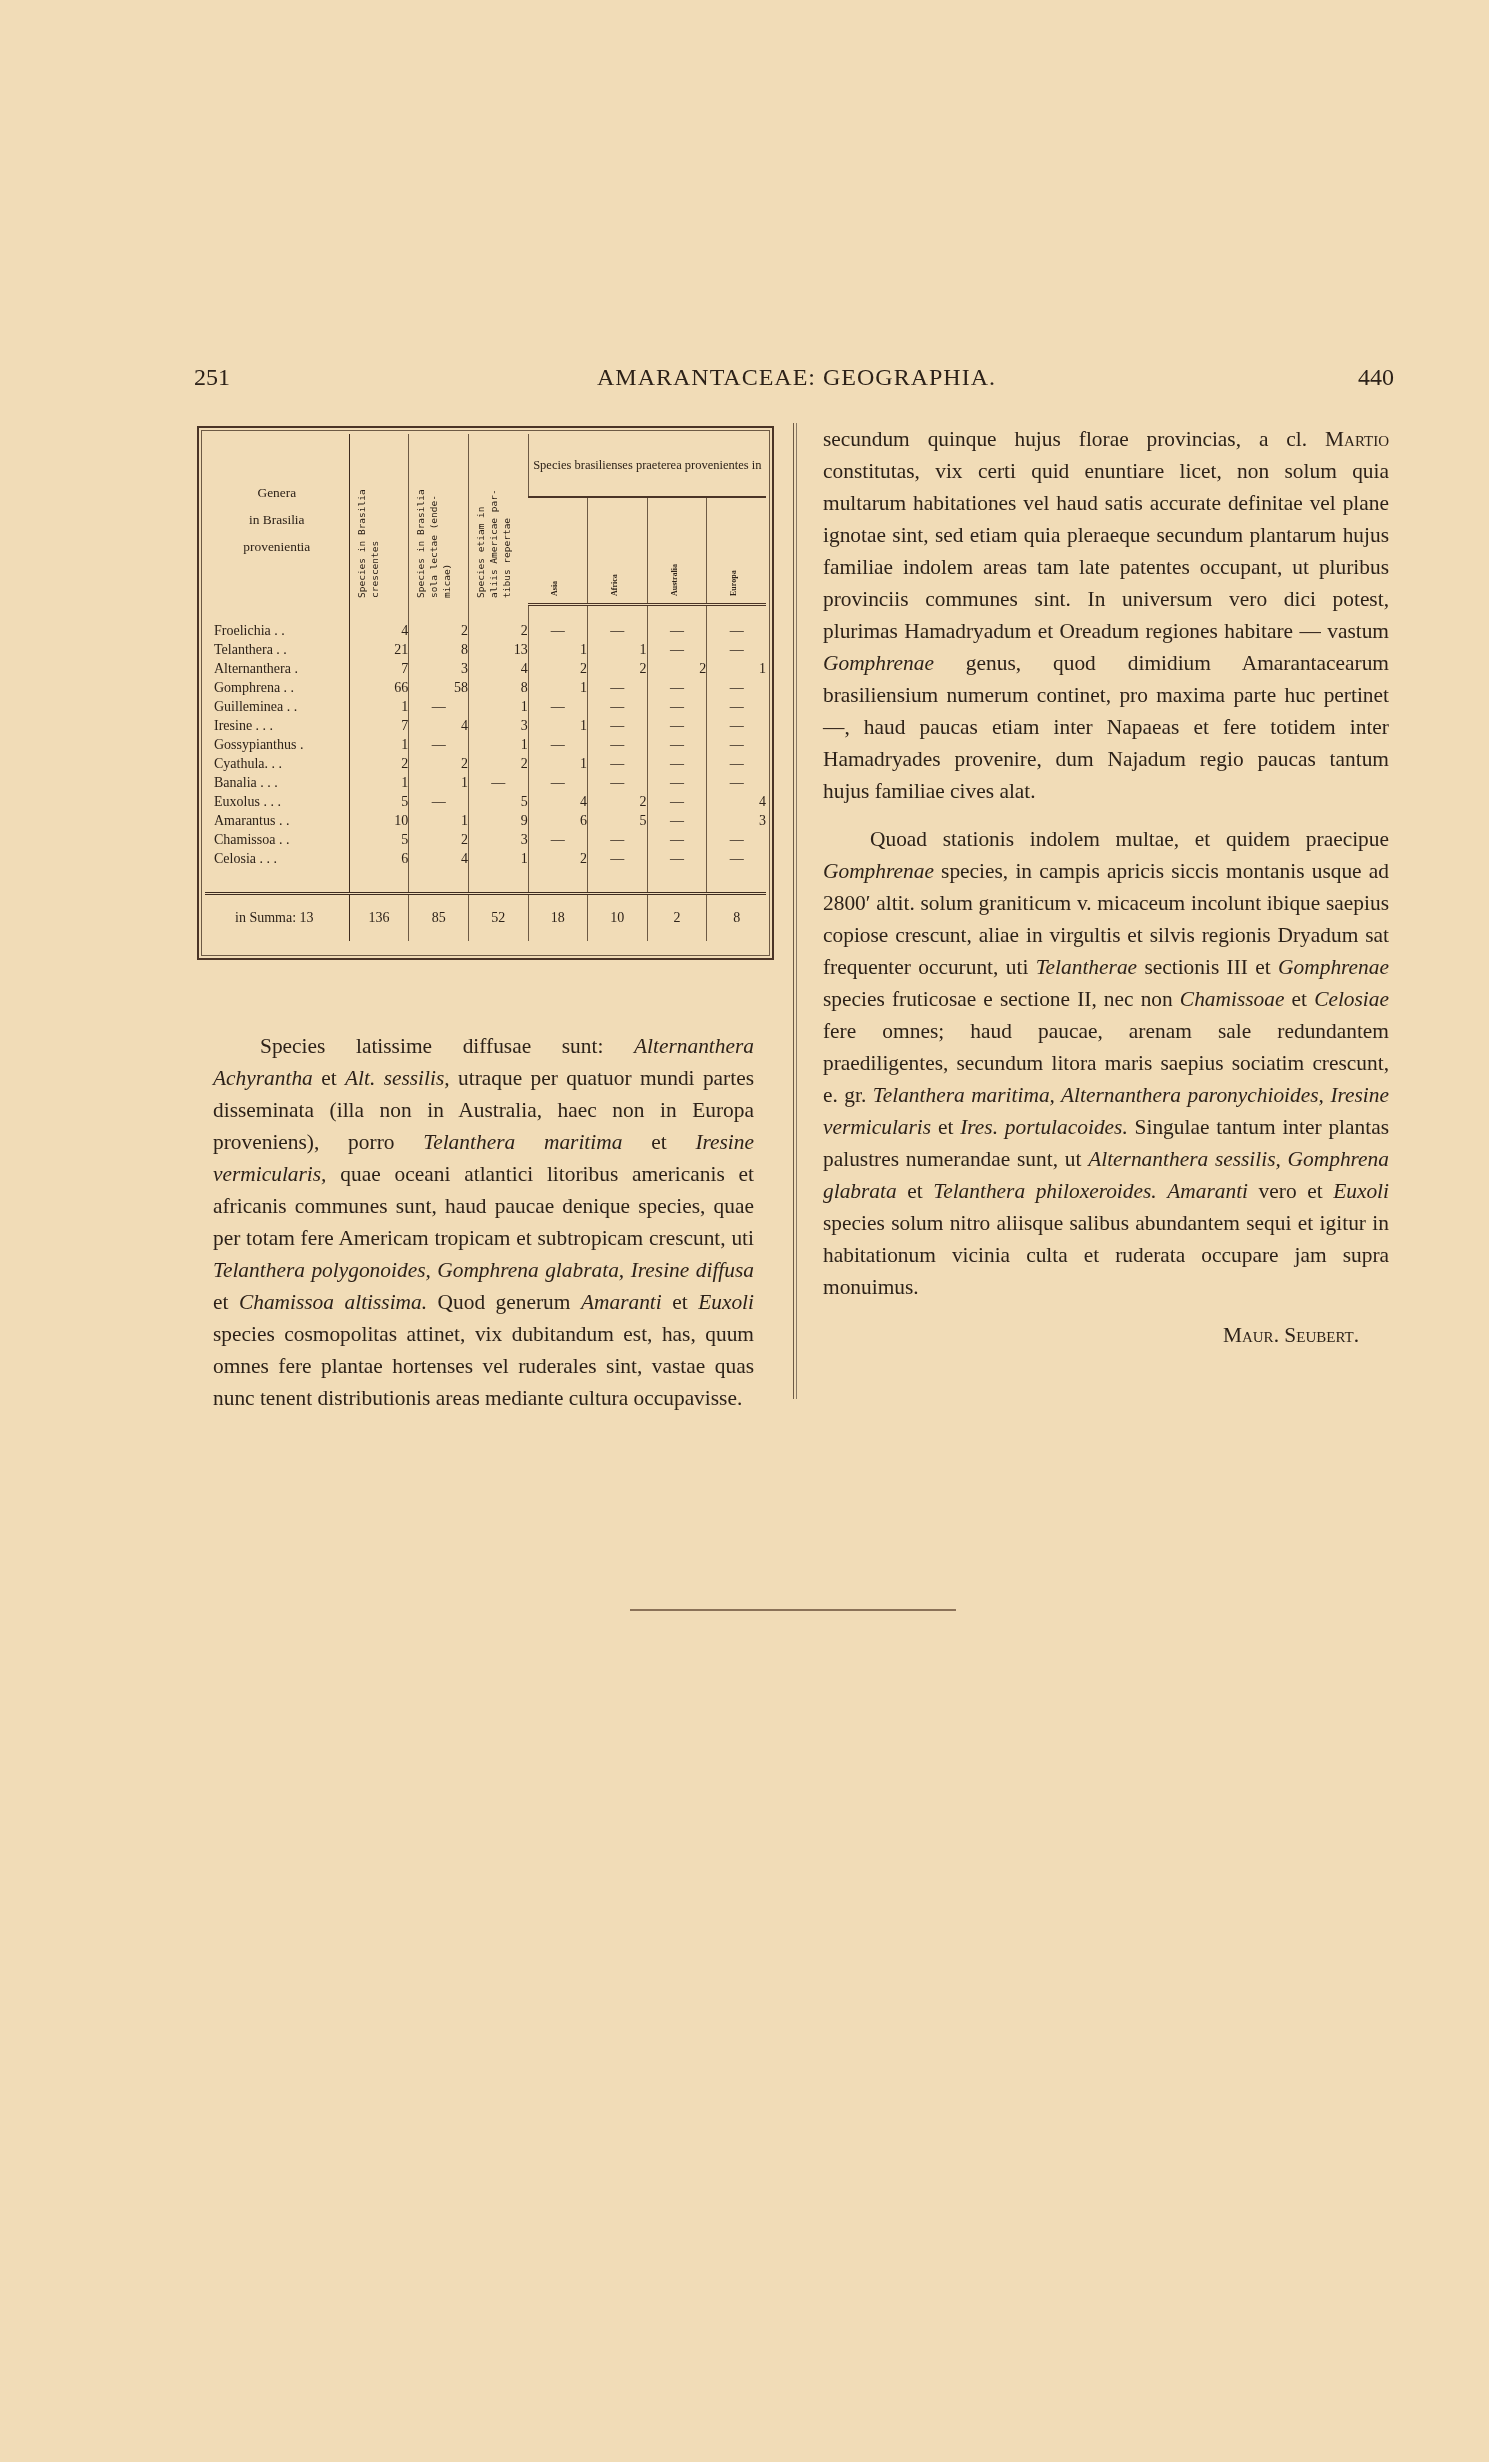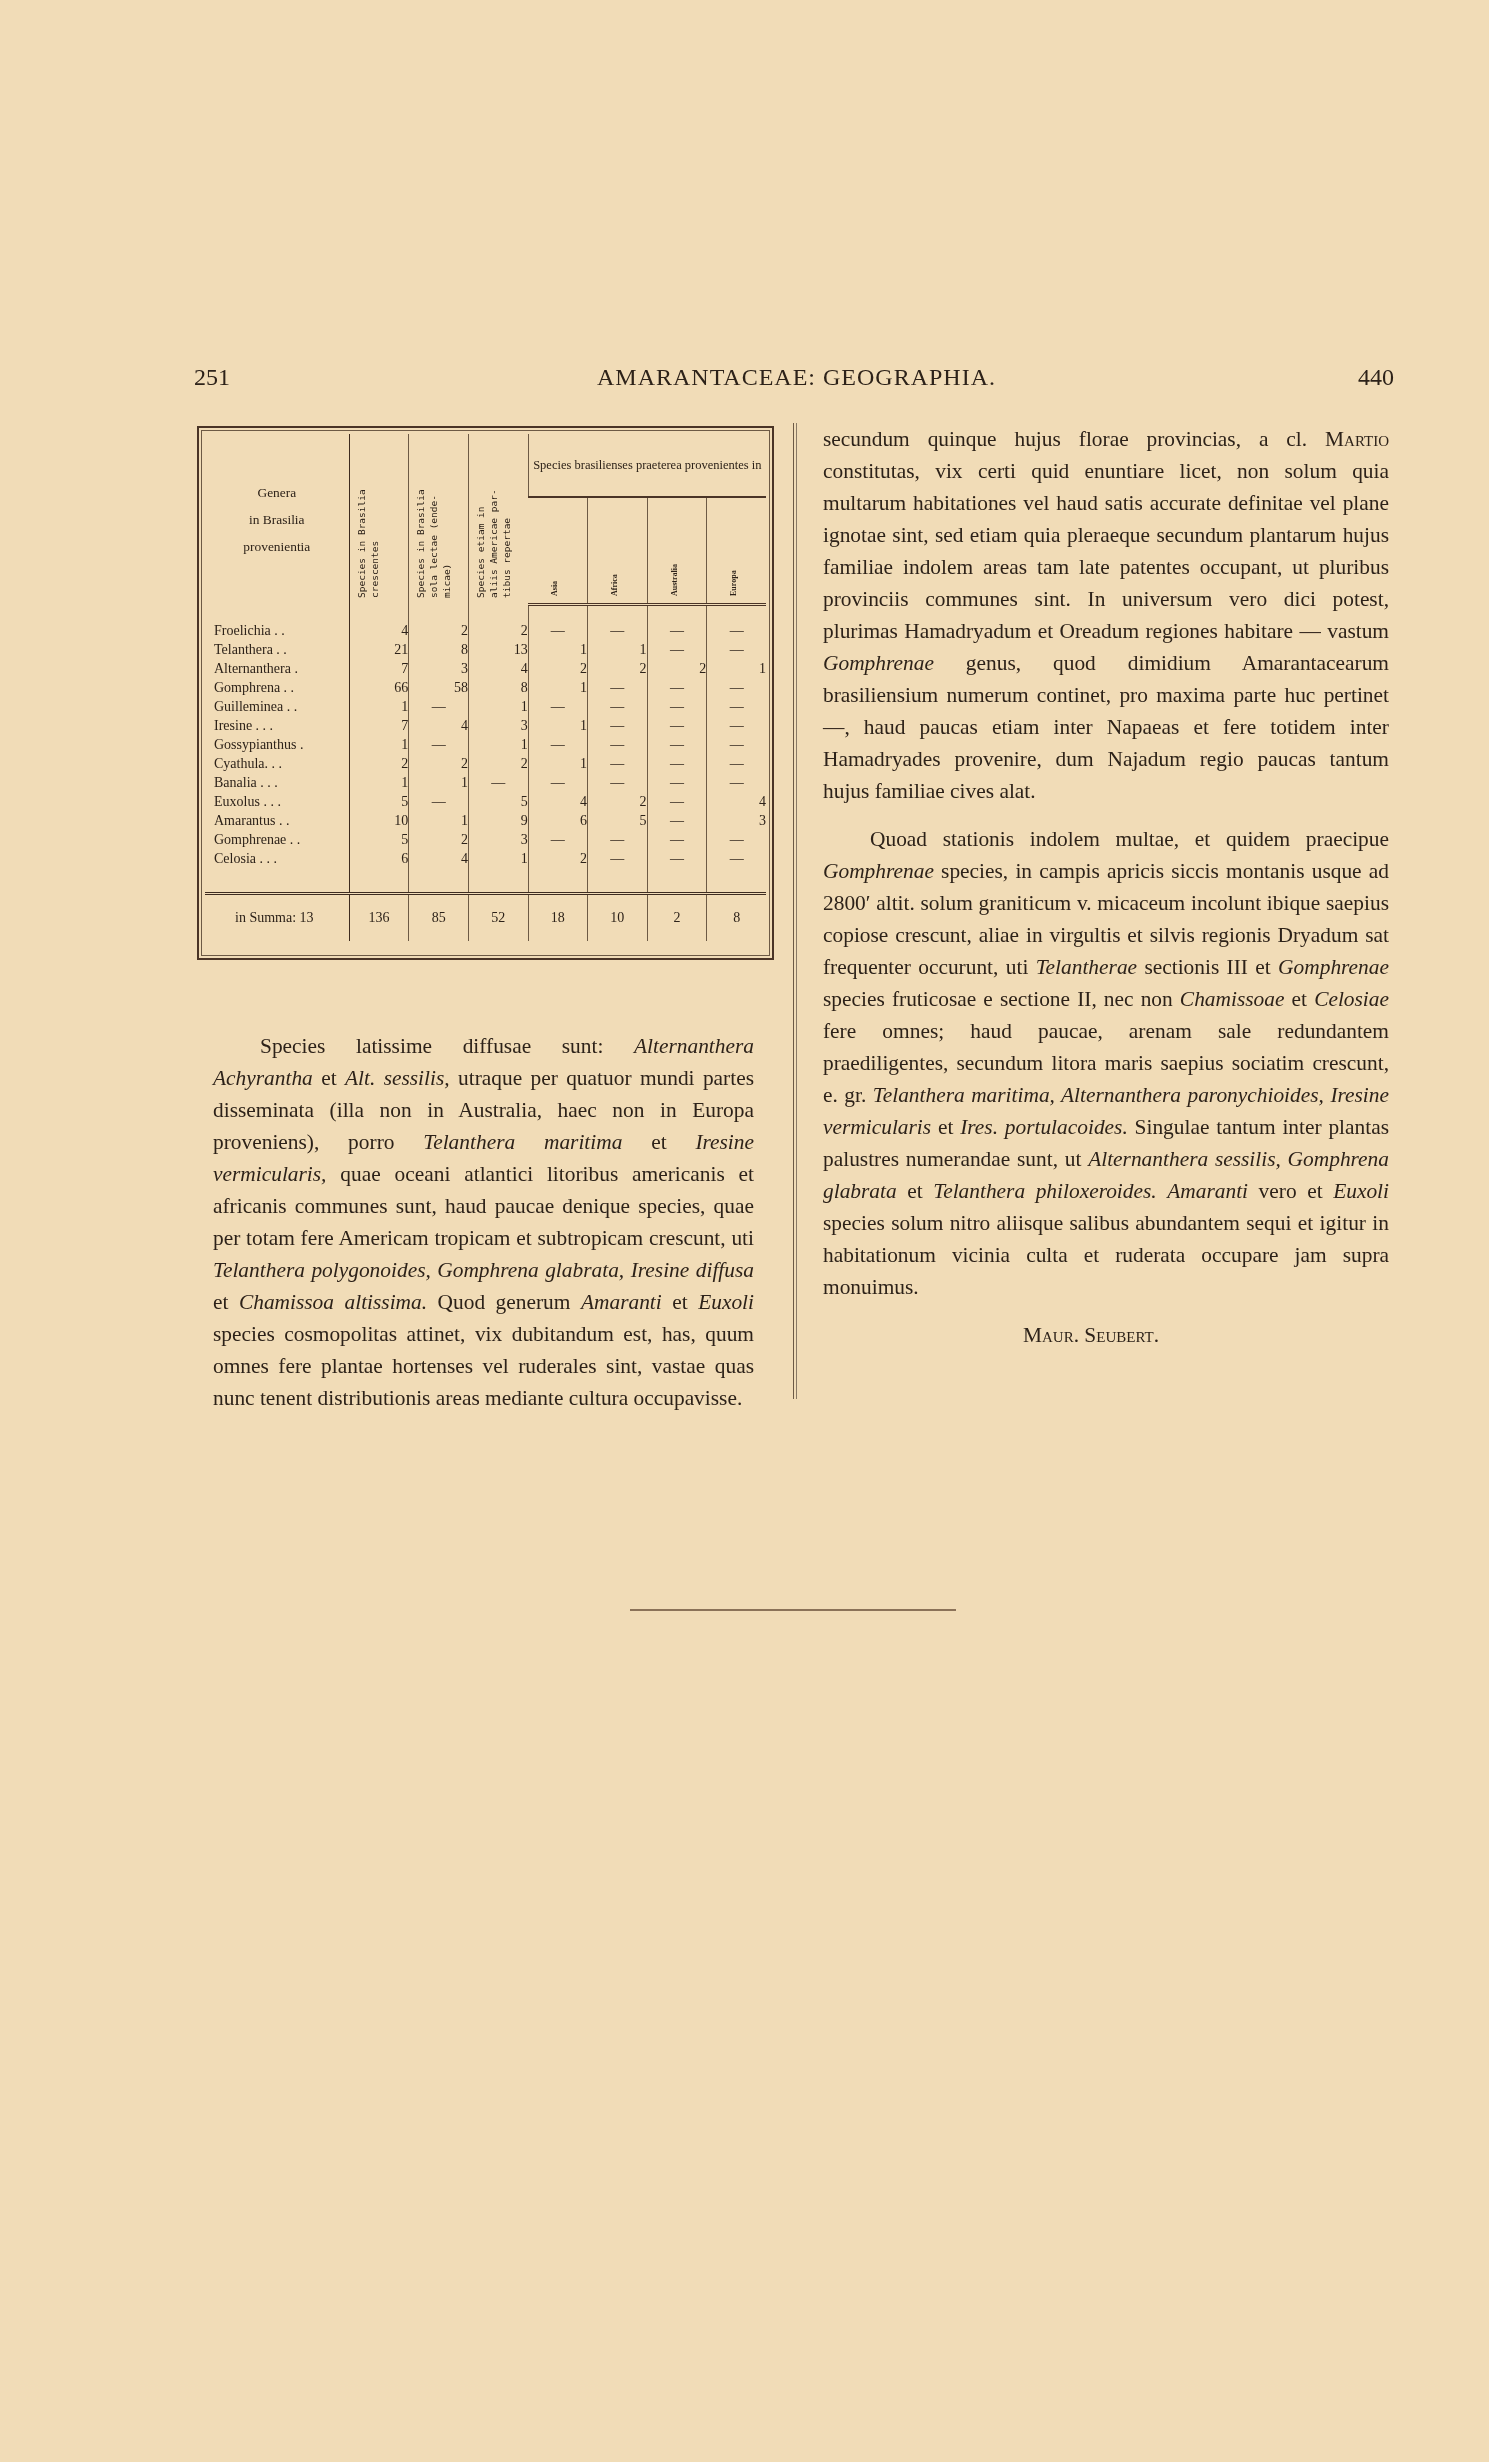--- a/index.html
+++ b/index.html
@@ -73,21 +73,21 @@
 
   
   .text-col { position: absolute; font-size: 21.4px; line-height: 32px; text-align: justify; }
   .text-col p { margin: 16px; }
   .indent { text-indent: 47px; }
   .left-col { left: 197px; top: 1014px; width: 573px; }
   .right-col { left: 807px; top: 386px; width: 598px; }
   .right-col .first { margin-top: 37px; }
   i { font-style: italic; }
   .sc { font-variant: small-caps; }
-  .signature { text-align: center; padding-right: 30px; }
+  .signature { text-align: right; padding-right: 30px; }
   .divider {
     position: absolute; left: 630px; top: 1609px; width: 326px; height: 1.5px;
     background: #8b7258;
   }
 </style>
 </head>
 <body>
 
 <div class="page-header">
   <span class="page-num-left">251</span>
@@ -252,21 +252,21 @@
           <td class="genus genus-col">Amarantus . .</td>
           <td>10</td>
           <td>1</td>
           <td>9</td>
           <td>6</td>
           <td>5</td>
           <td class="dash">—</td>
           <td>3</td>
         </tr>
         <tr>
-          <td class="genus genus-col">Gomphrenae . .</td>
+          <td class="genus genus-col">Chamissoa . .</td>
           <td>5</td>
           <td>2</td>
           <td>3</td>
           <td class="dash">—</td>
           <td class="dash">—</td>
           <td class="dash">—</td>
           <td class="dash">—</td>
         </tr>
         <tr>
           <td class="genus genus-col">Celosia . . .</td>

